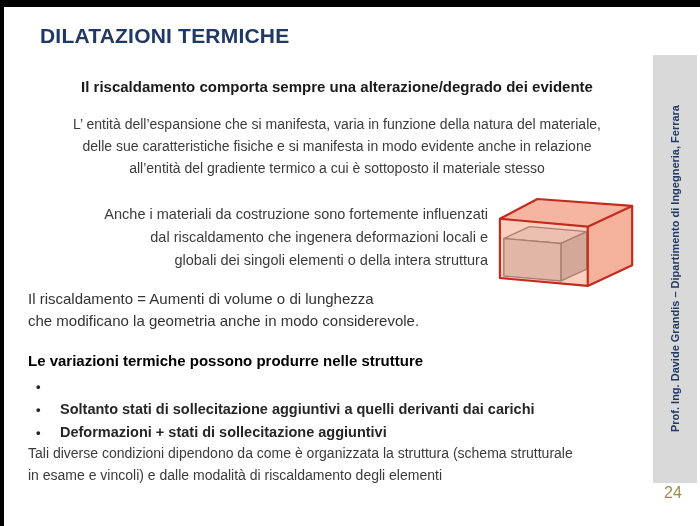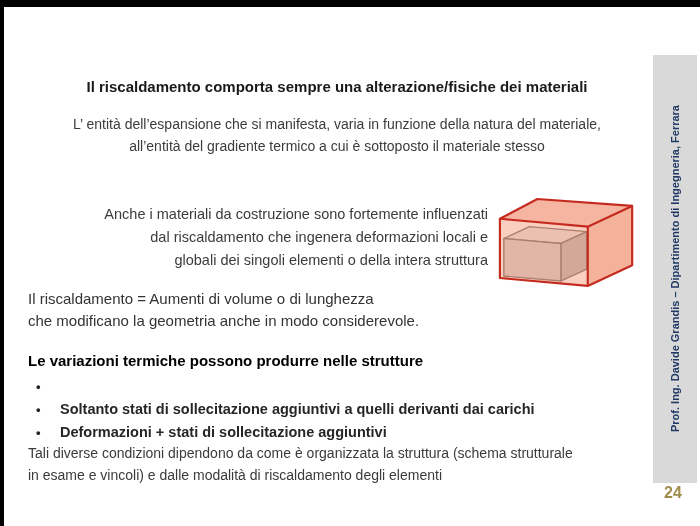--- a/index.html
+++ b/index.html
@@ -65,37 +65,39 @@
   .sidebar {
     position: absolute; left: 653px; top: 55px; width: 44px; height: 428px;
     background: #D9D9D9; display: flex; align-items: center; justify-content: center;
   }
   .sidebar-text {
     writing-mode: vertical-rl; transform: rotate(180deg);
     font-size: 11px; font-weight: bold; color: #1F3864; white-space: nowrap;
   }
   .page-number {
     position: absolute; left: 650px; top: 484px; width: 46px;
-    text-align: center; font-size: 16px; font-weight: bold; color: #A08C4A;
+    text-align: center; font-size: 16px; font-weight: normal; color: #A08C4A;
   }
 </style>
 </head>
 <body>
 
 <div class="slide">
 
   <div class="top-border"></div>
   <div class="left-border"></div>
 
+  <h1 class="title">DILATAZIONI TERMICHE</h1>
 
 
-  <div class="statement">Il riscaldamento comporta sempre una alterazione/fisiche dei materiali</div>
+  <div class="statement">Il riscaldamento comporta sempre una alterazione/degrado dei evidente</div>
 
   <div class="para expansion-para">
     <span class="line">L’ entità dell’espansione che si manifesta, varia in funzione della natura del materiale,</span>
+    <span class="line">delle sue caratteristiche fisiche e si manifesta in modo evidente anche in relazione</span>
     <span class="line">all’entità del gradiente termico a cui è sottoposto il materiale stesso</span>
   </div>
 
   <div class="para materials-para">
     <span class="line">Anche i materiali da costruzione sono fortemente influenzati</span>
     <span class="line">dal riscaldamento che ingenera deformazioni locali e</span>
     <span class="line">globali dei singoli elementi o della intera struttura</span>
   </div>
 
   <div class="cube-figure">

